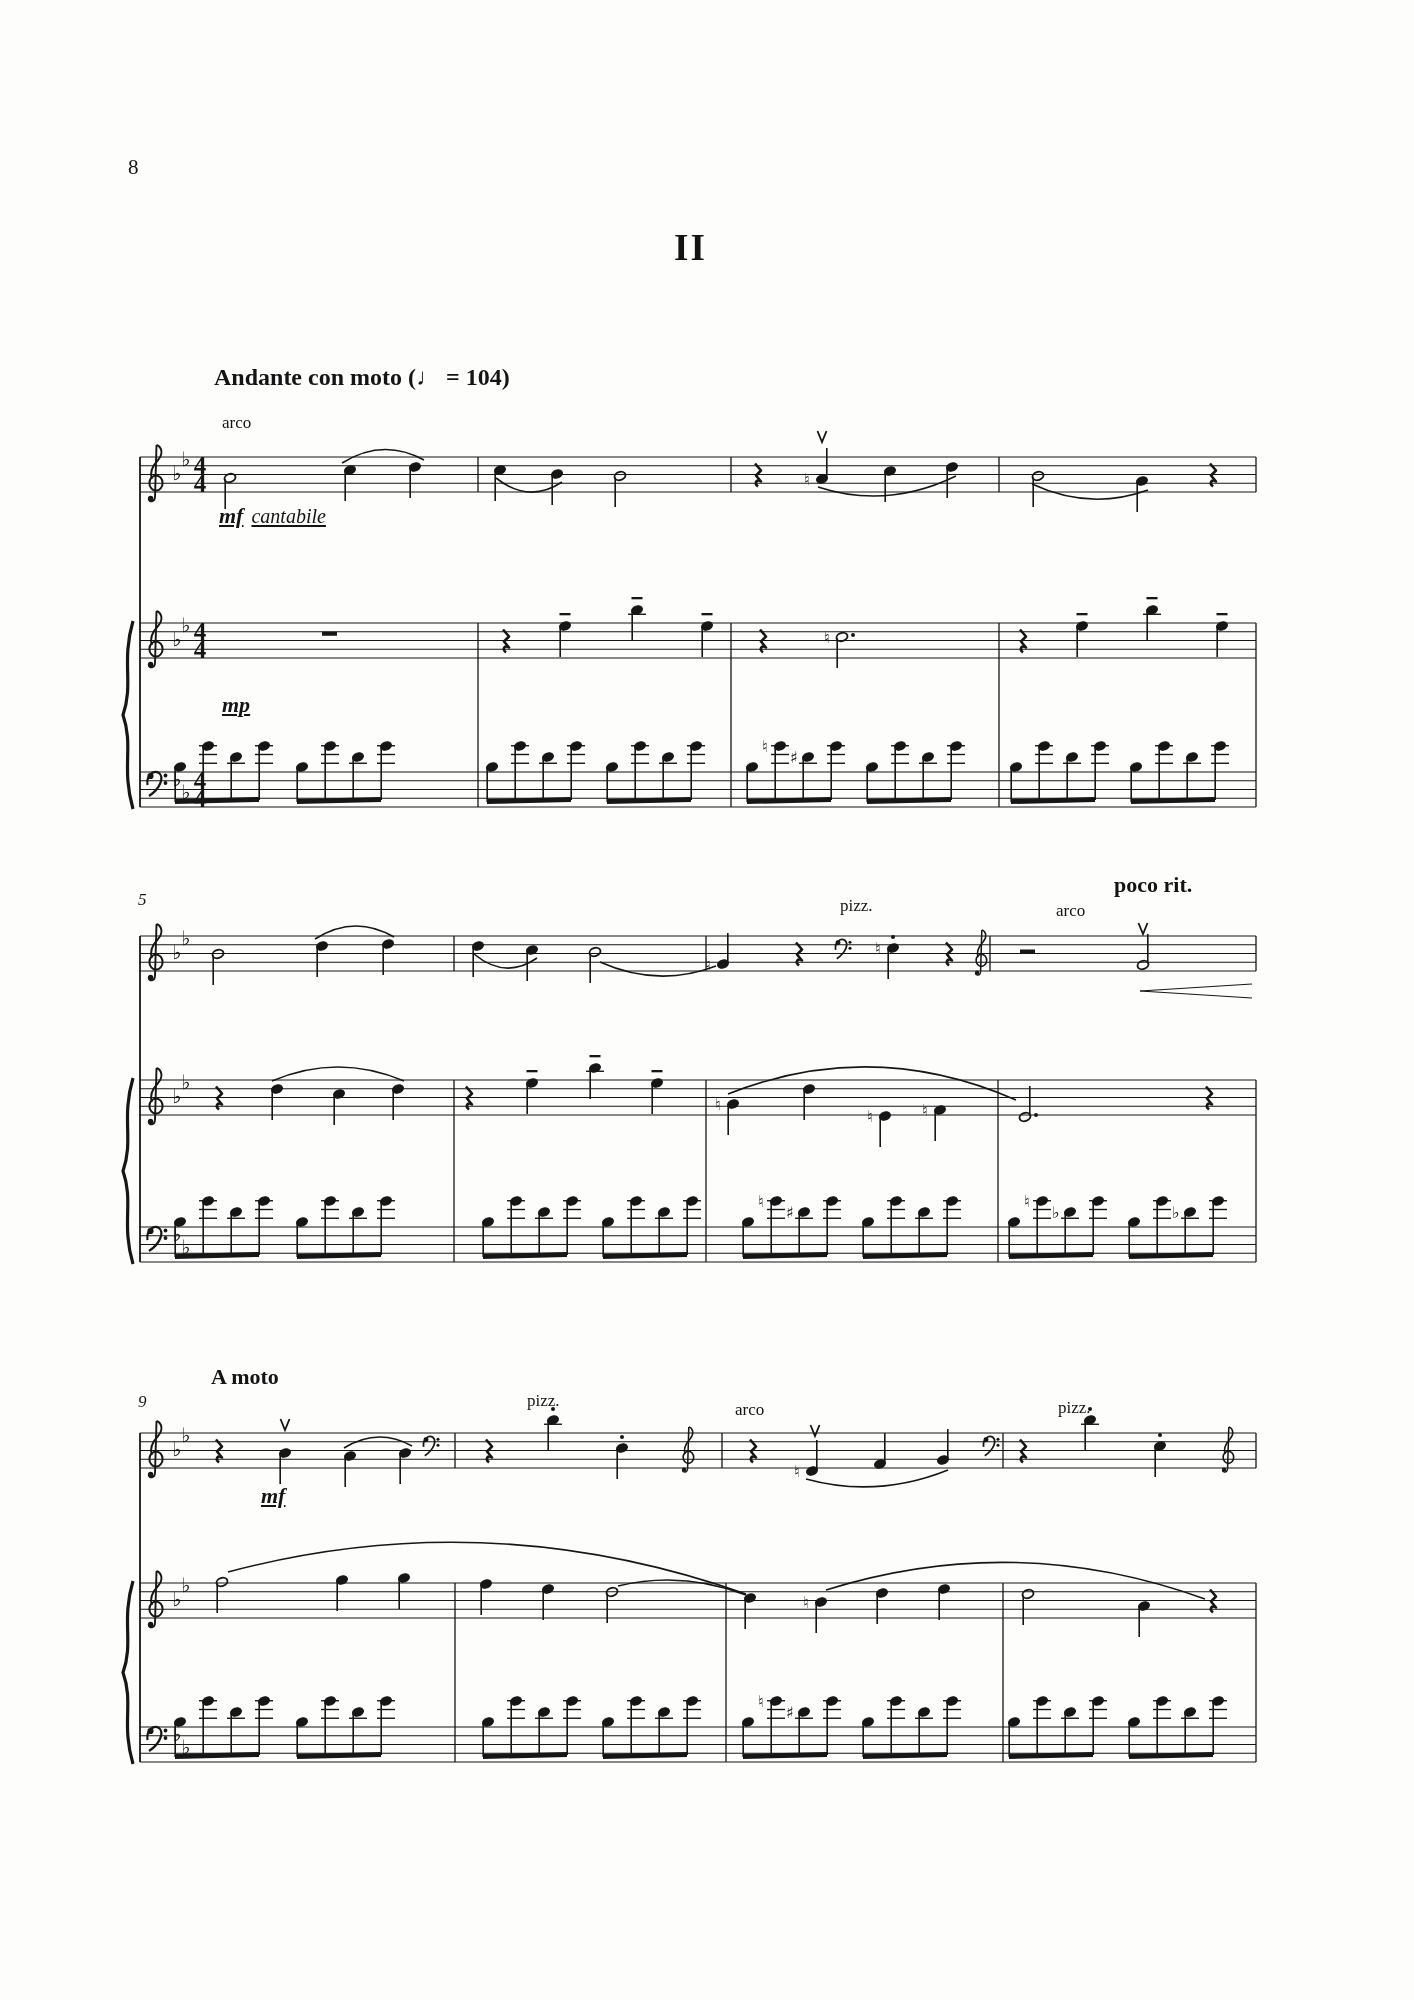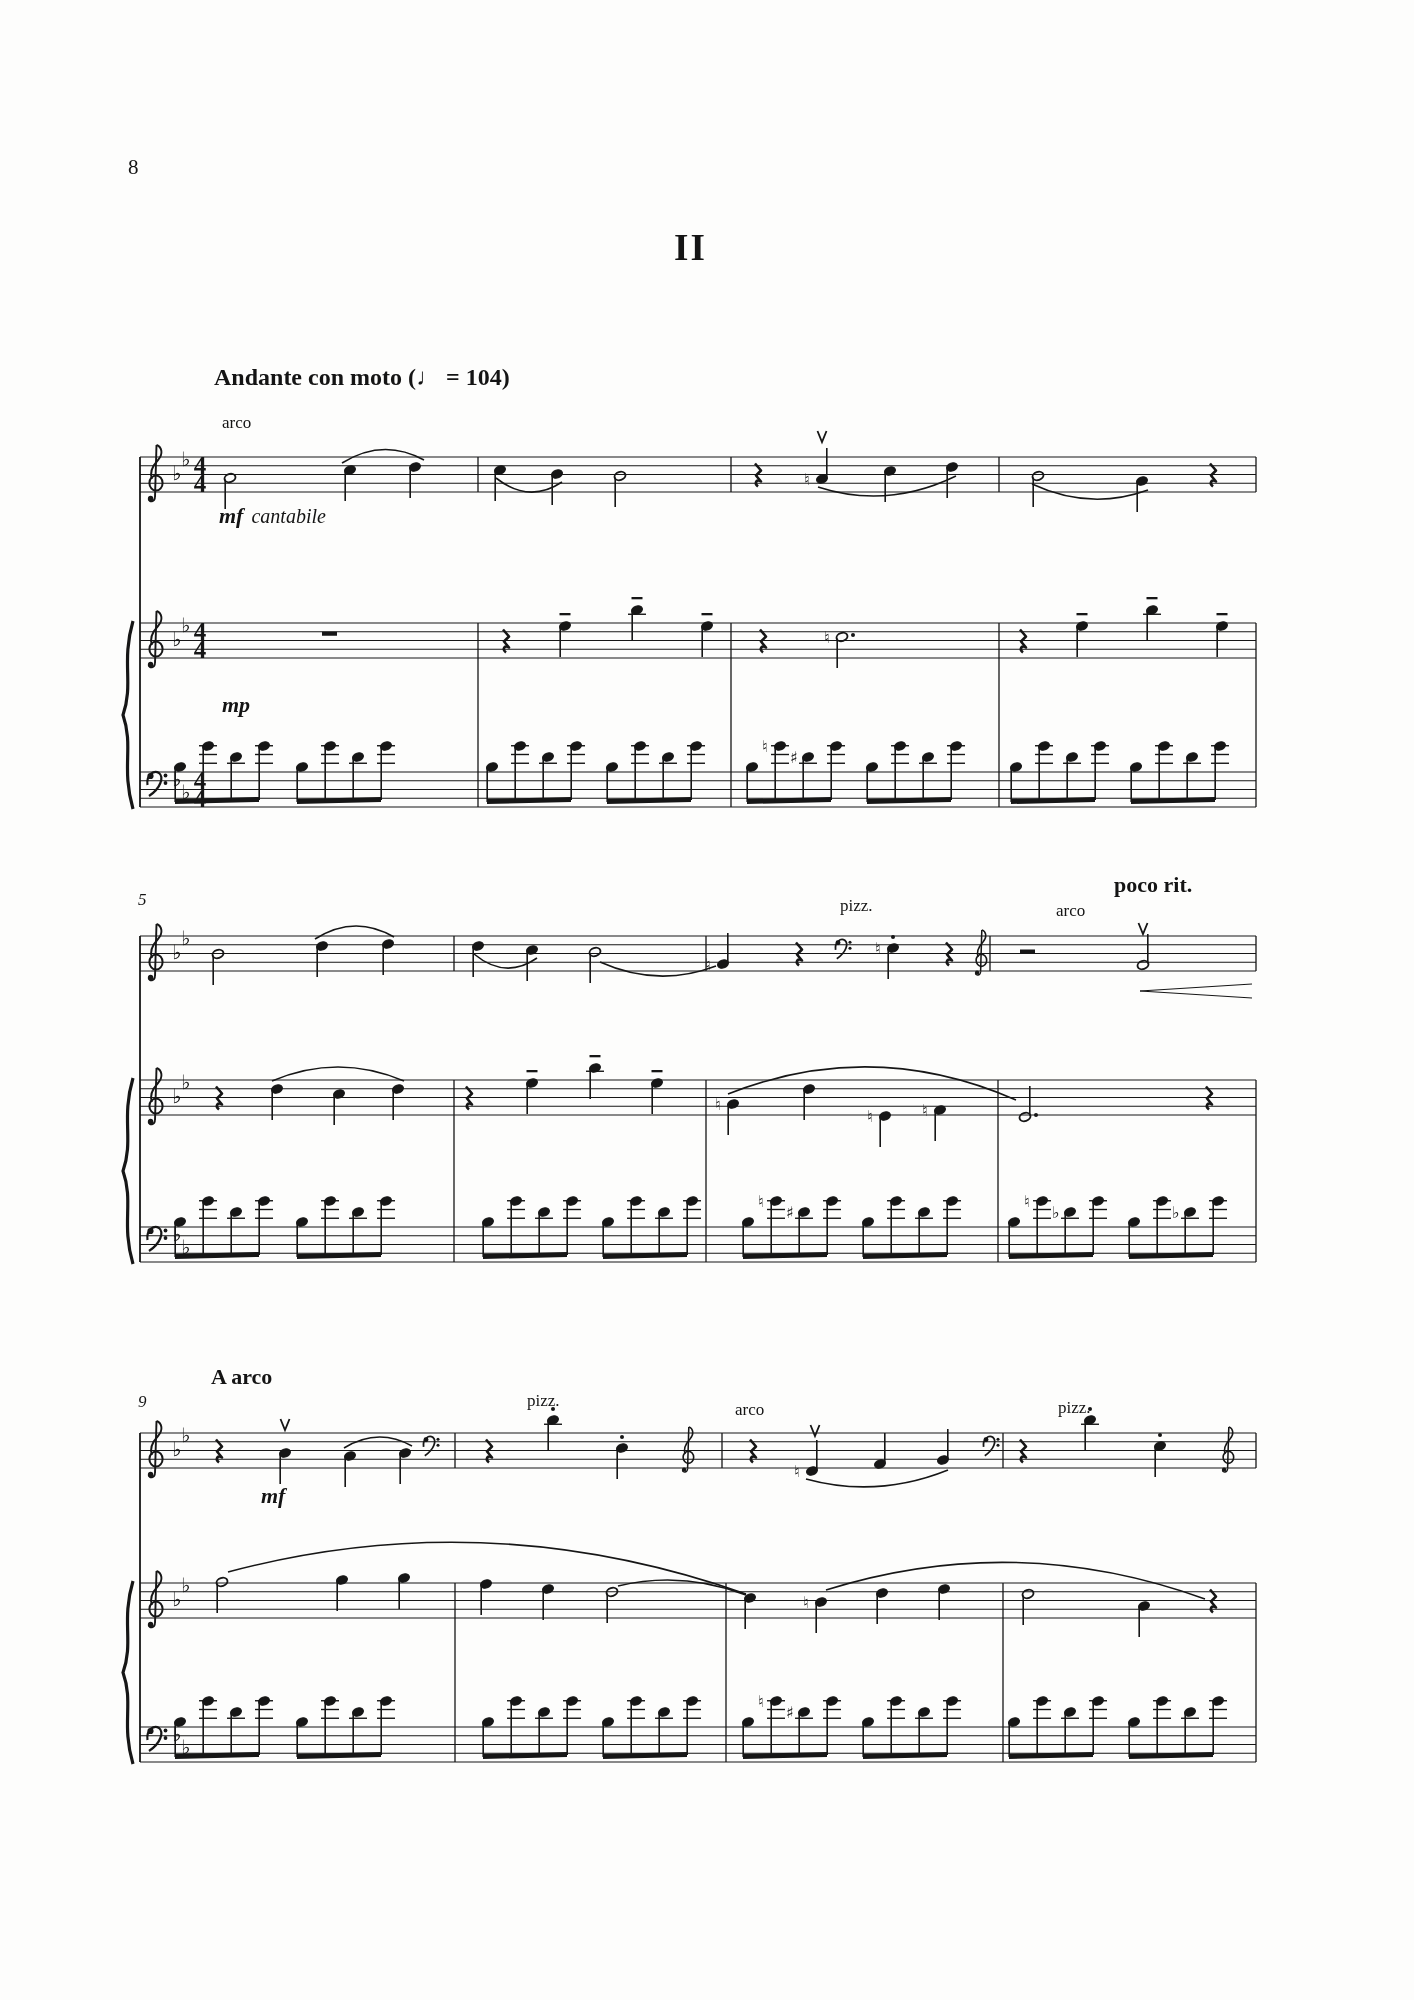--- a/index.html
+++ b/index.html
@@ -3,21 +3,21 @@
 <meta charset="utf-8">
 <style>
   html,body{margin:0;padding:0;background:#e8e8e8;}
   #page{position:relative;width:1414px;height:2000px;background:#fdfdfc;margin:0 auto;
         font-family:"Liberation Serif", serif;color:#111;overflow:hidden;}
   .lbl{position:absolute;white-space:nowrap;color:#141414;}
   .pgnum{font-size:21px;}
   .title{font-size:37px;font-weight:bold;letter-spacing:2px;margin-top:8px;}
   .tempo{font-size:24px;font-weight:bold;text-align:right;}
   .tech{font-size:17px;}
-  .dyn{font-size:22px;font-weight:bold;font-style:italic;}
+  .dyn{font-size:22px;font-weight:bold;font-style:italic;text-decoration:underline;}
   .dyn-qual{font-size:20px;font-style:italic;font-weight:normal;margin-left:8px;}
   .boldmark{font-size:22px;font-weight:bold;}
   .mnum{font-size:17px;font-style:italic;}
   #score{position:absolute;left:0;top:0;}
 </style>
 </head>
 <body>
 
 <div id="page">
   <svg id="score" width="1414" height="2000" viewBox="0 0 1414 2000">
@@ -831,19 +831,19 @@
   <div class="lbl tempo" style="left:214px;top:364px;">Andante con moto (♩ = 104)</div>
   <div class="lbl tech" style="left:222px;top:413px;">arco</div>
   <div class="lbl dyn" style="left:219px;top:503px;"><span>mf</span><span class="dyn-qual">cantabile</span></div>
   <div class="lbl dyn" style="left:222px;top:692px;">mp</div>
 
   <div class="lbl mnum" style="left:138px;top:890px;">5</div>
   <div class="lbl tech" style="left:840px;top:896px;">pizz.</div>
   <div class="lbl tech" style="left:1056px;top:901px;">arco</div>
   <div class="lbl boldmark" style="left:1114px;top:872px;">poco rit.</div>
 
-  <div class="lbl boldmark" style="left:211px;top:1364px;">A arco</div>
+  <div class="lbl boldmark" style="left:211px;top:1364px;">A moto</div>
   <div class="lbl mnum" style="left:138px;top:1392px;">9</div>
   <div class="lbl tech" style="left:527px;top:1391px;">pizz.</div>
   <div class="lbl tech" style="left:735px;top:1400px;">arco</div>
   <div class="lbl tech" style="left:1058px;top:1398px;">pizz.</div>
   <div class="lbl dyn" style="left:261px;top:1483px;">mf</div>
 </div>
 
 </body></html>

